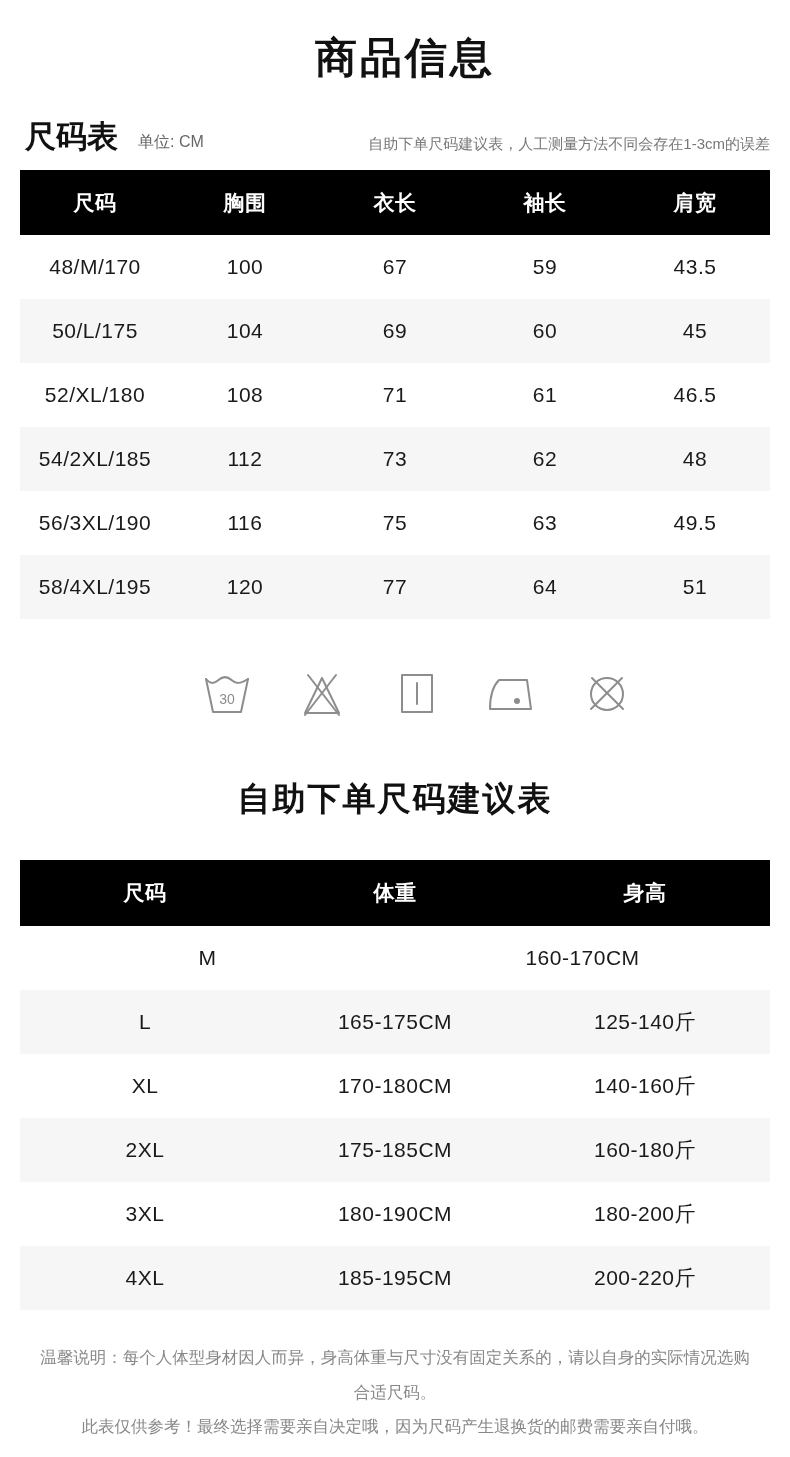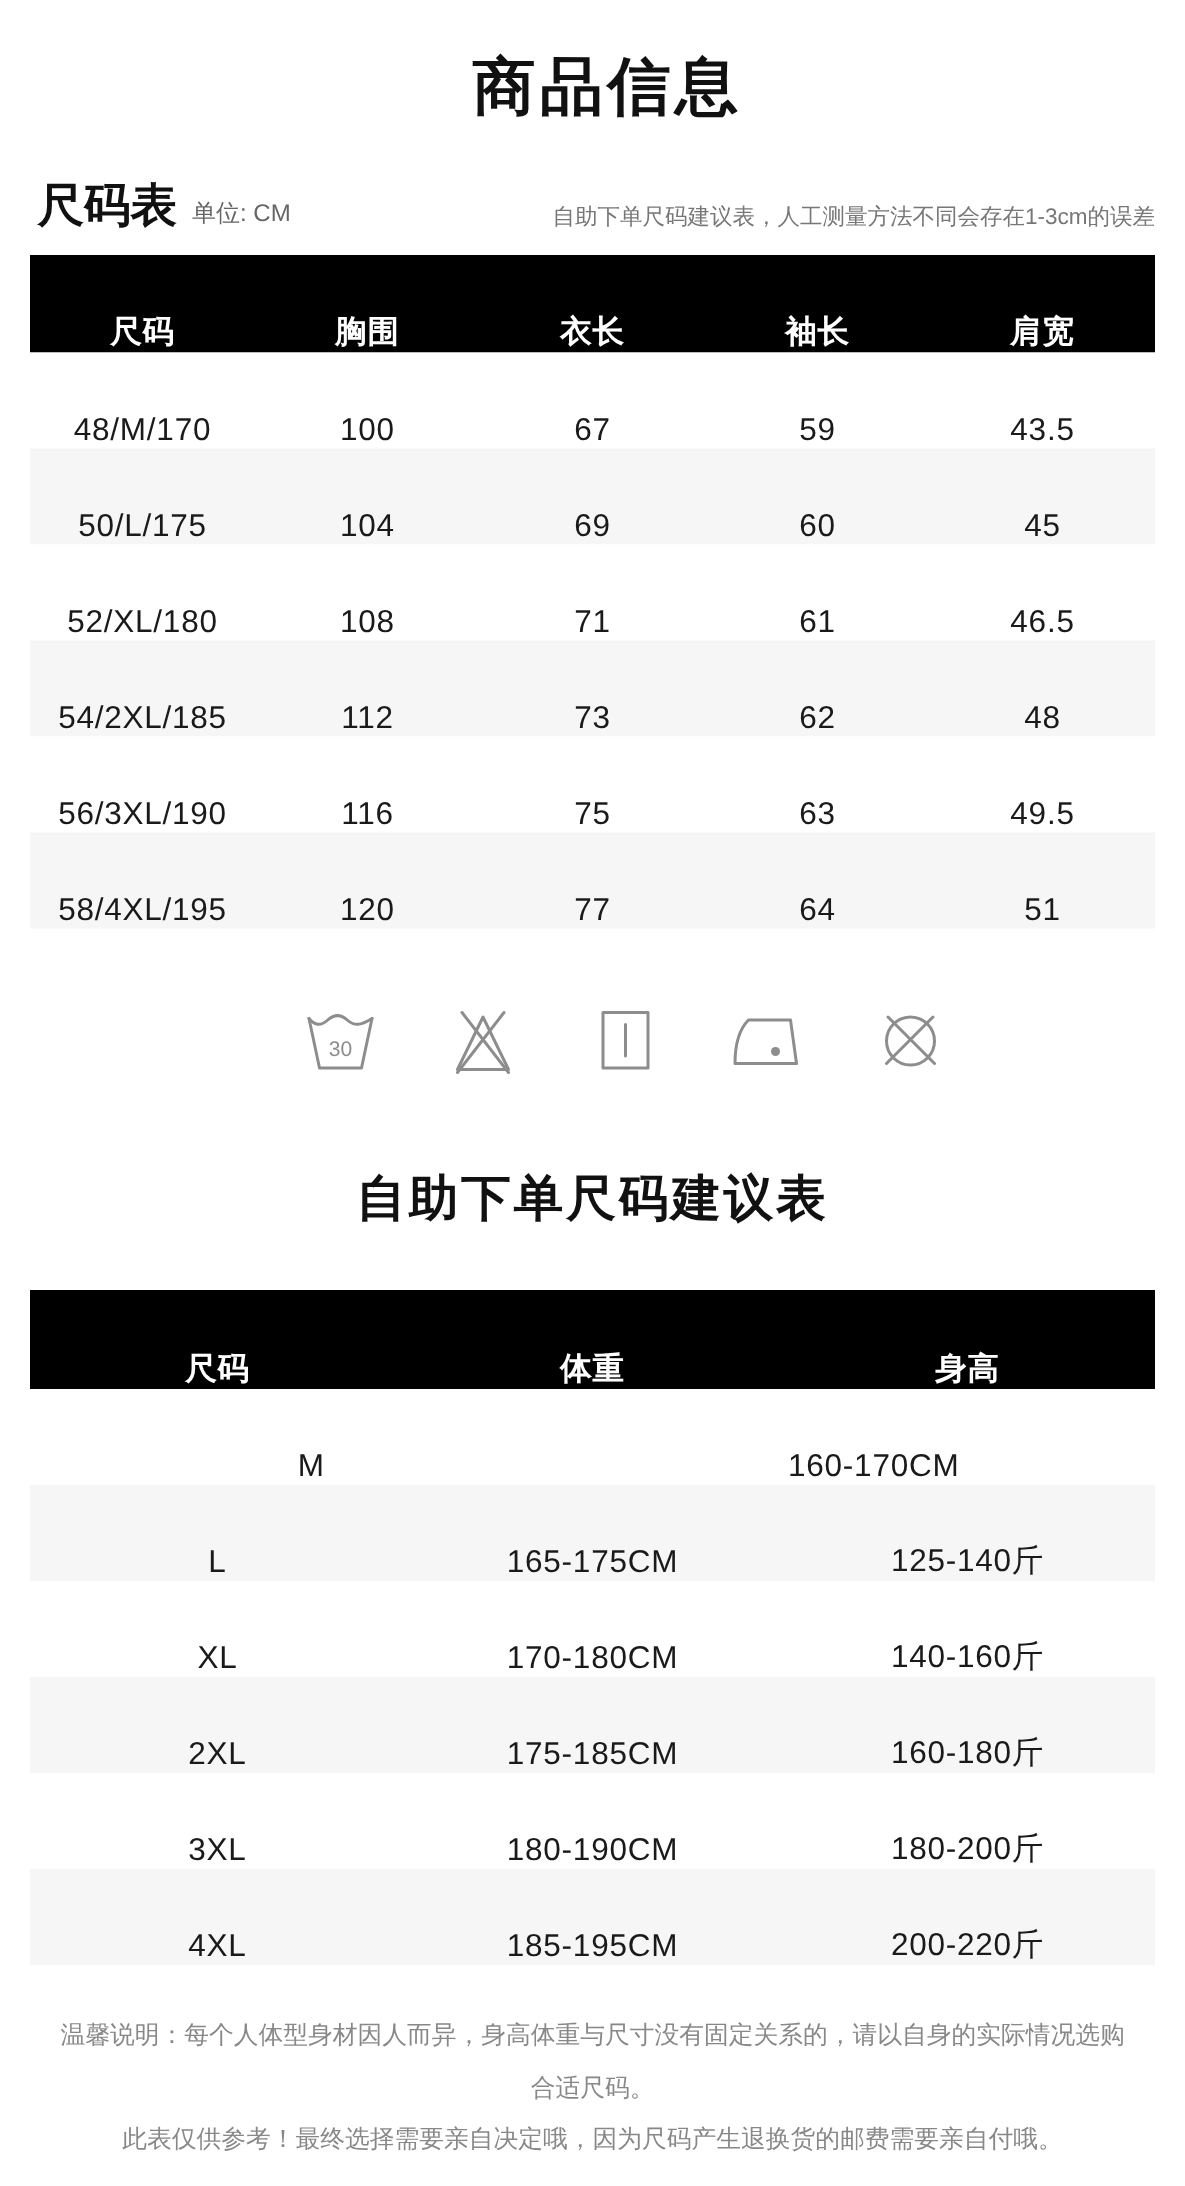--- a/index.html
+++ b/index.html
@@ -32,26 +32,26 @@
 
   
   .label-row {
     margin: 30px 20px 12px 25px;
     display: flex;
     align-items: flex-end;
     justify-content: space-between;
   }
   .label-left { display: flex; align-items: baseline; text-align: right; }
   .size-chart-label { font-size: 31px; font-weight: 700; color: #111; }
-  .unit-label { font-size: 16px; color: #666; margin-left: 10px; }
+  .unit-label { font-size: 16px; color: #666; margin-left: 20px; }
   .note-label { font-size: 15px; color: #777; padding-bottom: 4px; }
 
   
   .tablewrap { margin: 0 20px; }
-  .trow { display: flex; align-items: flex-end; height: 64px; background: #fff; }
+  .trow { display: flex; align-items: center; height: 64px; background: #fff; }
   .trow.thead {
     background: #000;
     color: #fff;
     height: 65px;
     font-size: 24px;
     font-weight: 600;
   }
   .trow.alt { background: #f6f6f6; }
   .tcell { flex: 1; text-align: center; font-size: 21px; letter-spacing: 0.5px; }
 

